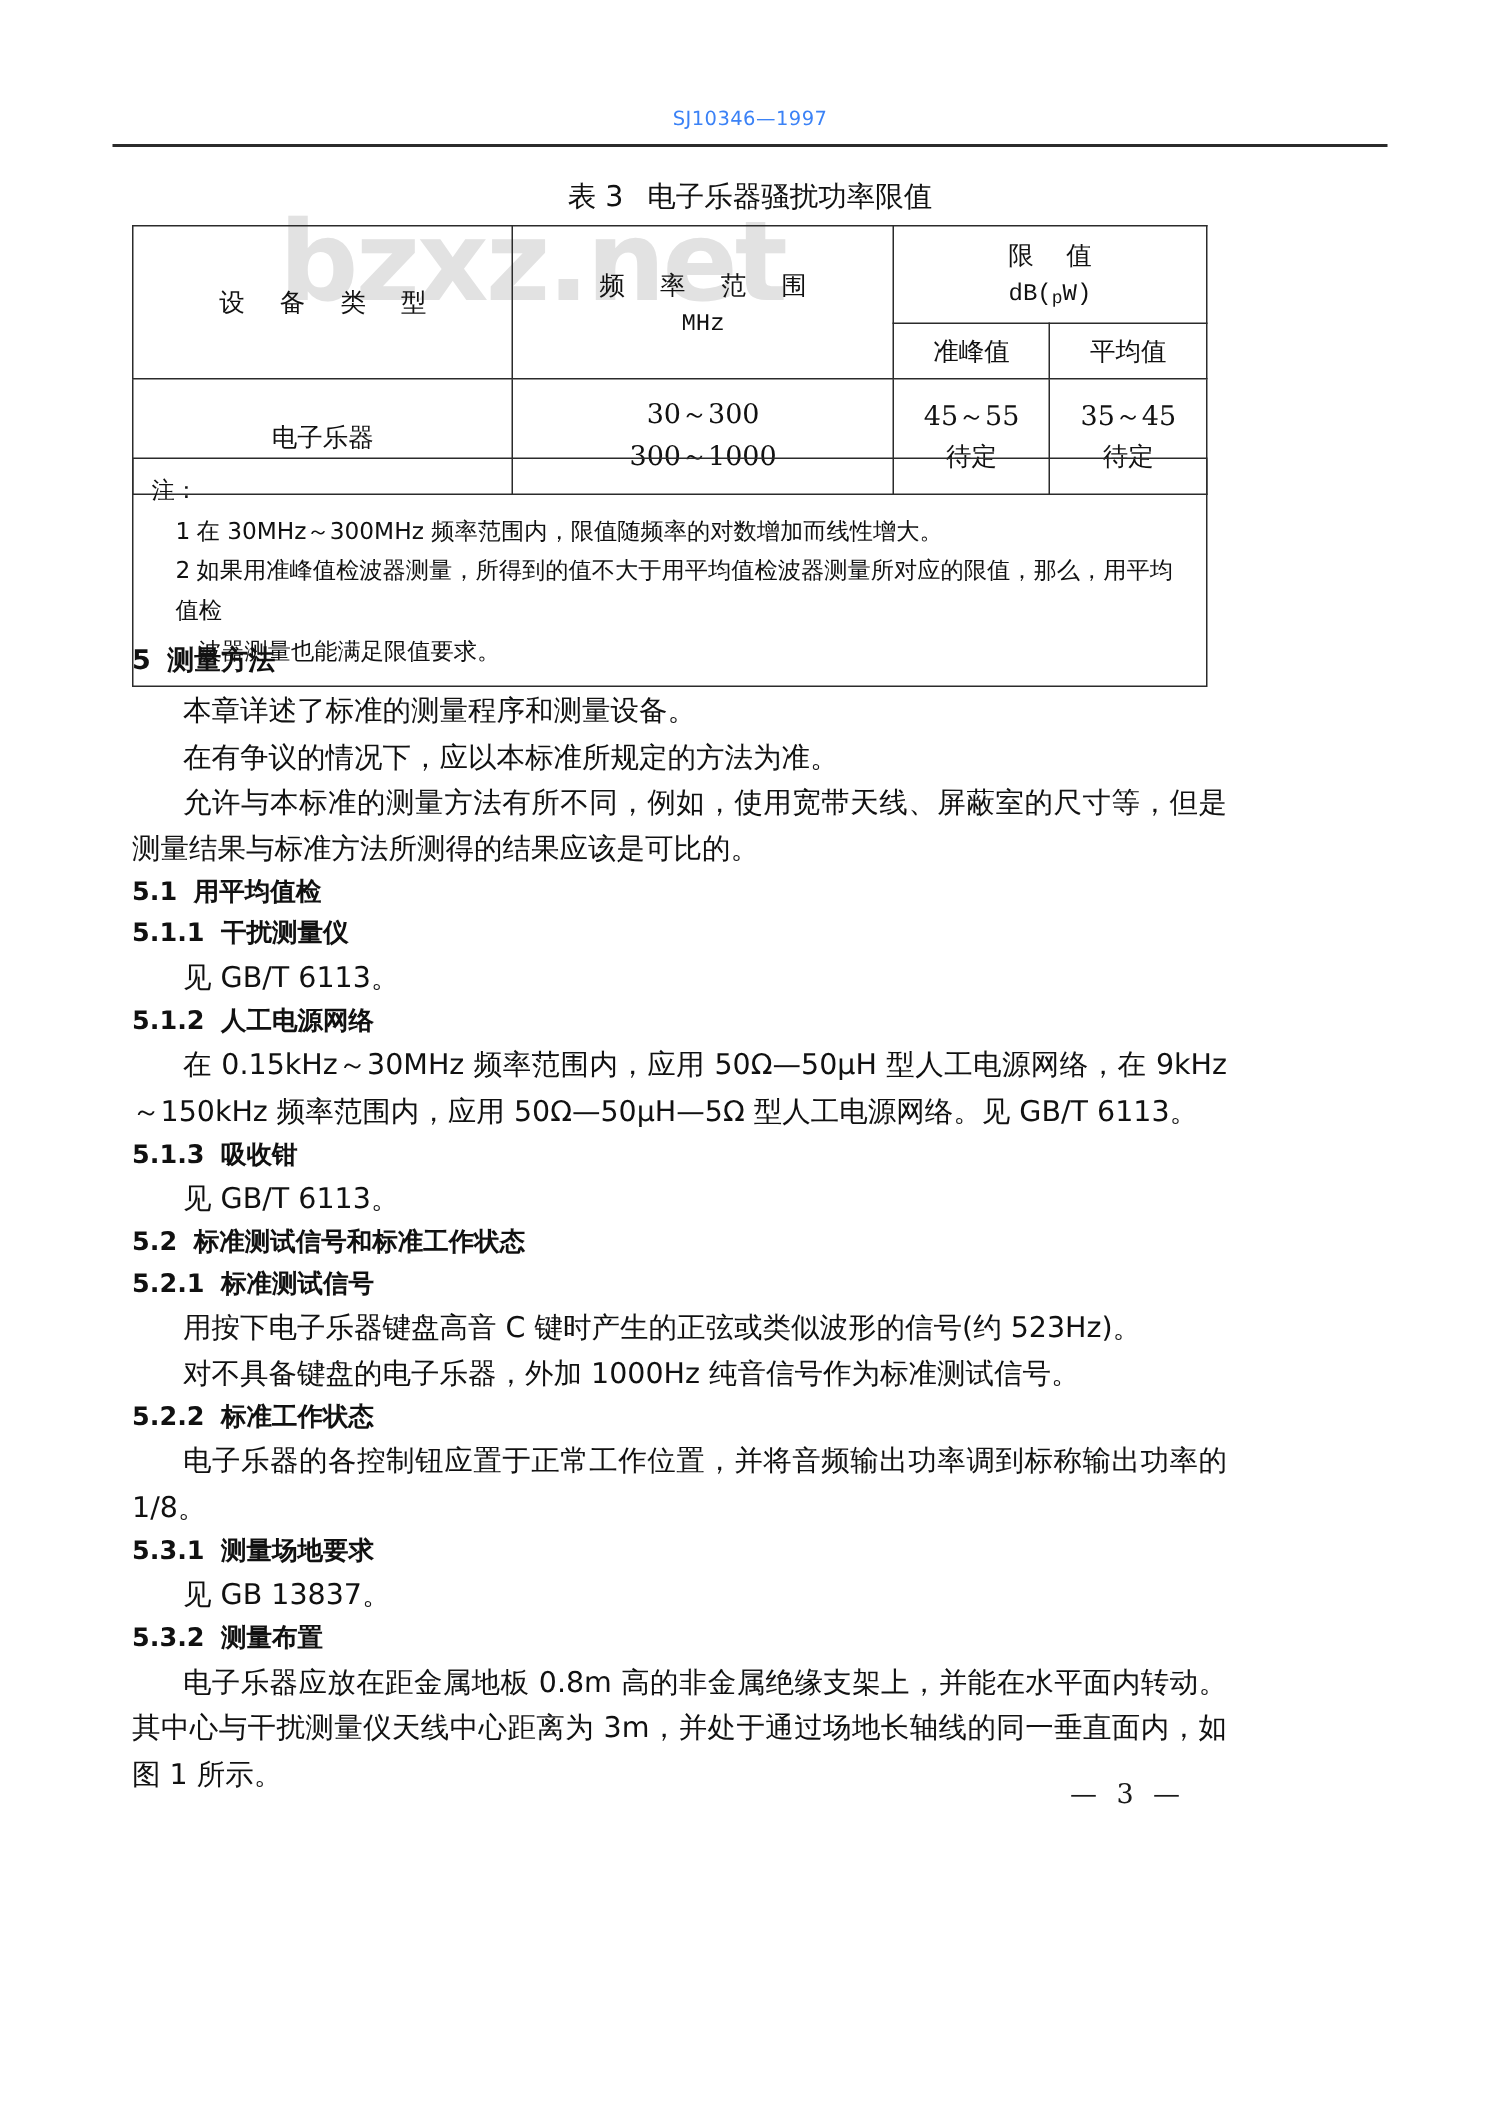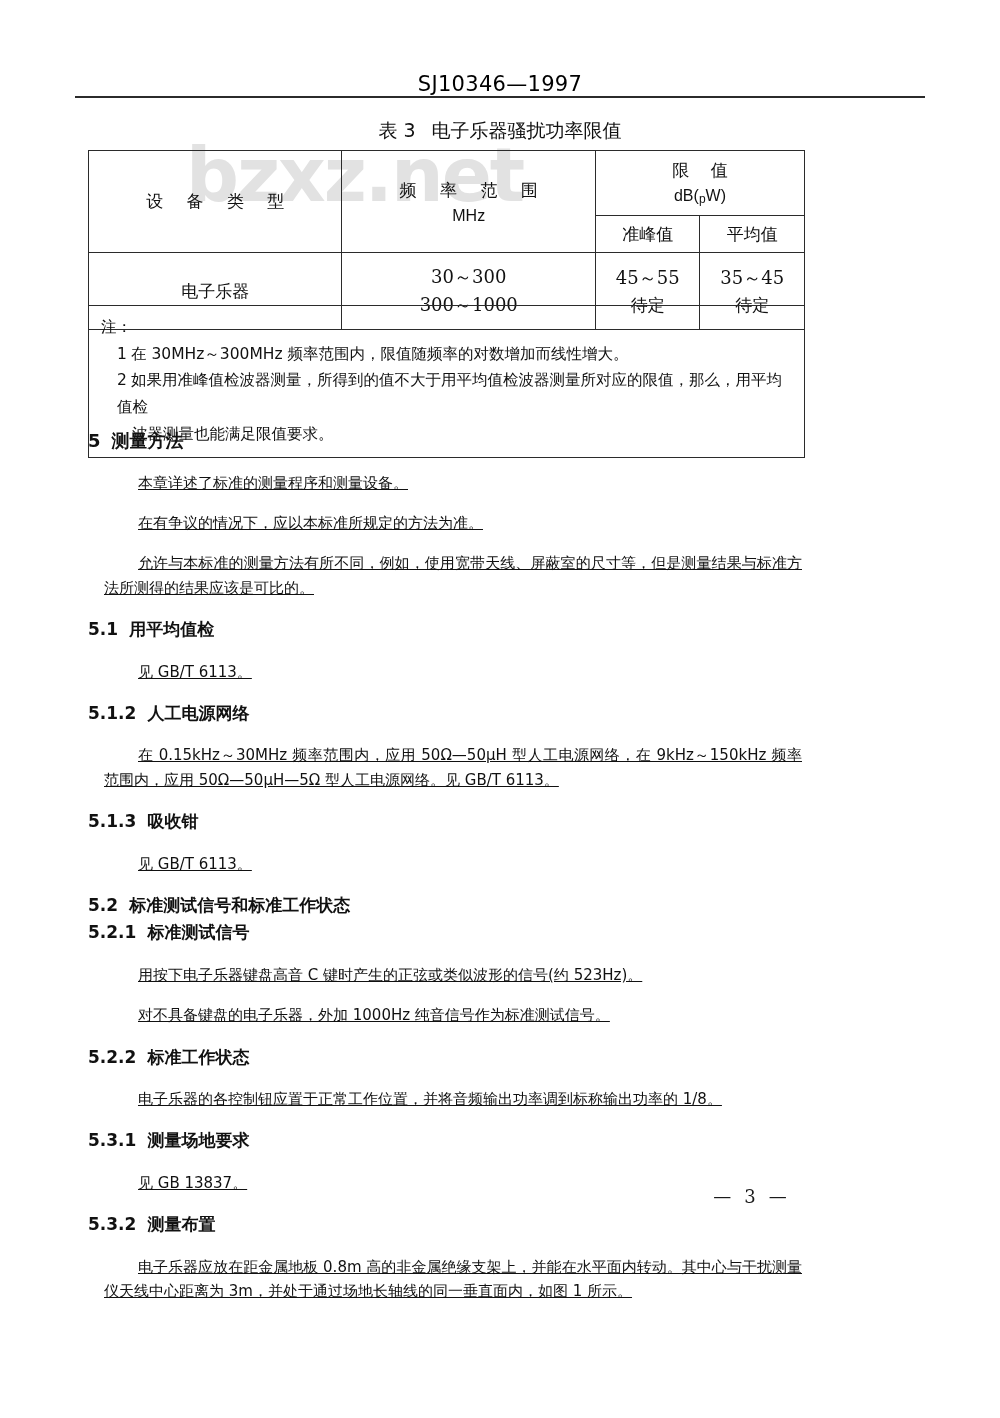--- a/index.html
+++ b/index.html
@@ -40,23 +40,23 @@
   }
 
   
   #page-header {
     position: absolute;
     left: 0;
     top: 72px;
     width: 1000px;
     text-align: center;
     font-family: "DejaVu Sans", "Liberation Sans", sans-serif;
-    font-size: 21px;
+    font-size: 13px;
     letter-spacing: 0.3px;
-    color: #000000;
+    color: #3b82f6;
     z-index: 3;
   }
   #header-rule {
     position: absolute;
     left: 75px;
     top: 96px;
     width: 850px;
     height: 2px;
     background: #2b2b2b;
     z-index: 3;
@@ -96,21 +96,21 @@
     background: transparent;
   }
   .cell-head-main { height: 64px; }
   .cell-spaced {
     font-family: "DejaVu Sans", "Liberation Sans", sans-serif;
     letter-spacing: 9px;
     text-indent: 9px;
     font-size: 17px;
   }
   .unit-line {
-    font-family: Liberation Sans, sans-serif;
+    font-family: Liberation Mono, monospace;
     font-size: 16px;
     letter-spacing: 0;
     text-indent: 0;
     margin-top: 5px;
   }
   .sub {
     font-size: 12px;
     vertical-align: -0.18em;
   }
   .cell-subhead { height: 36px; font-family: "DejaVu Sans", "Liberation Sans", sans-serif; font-size: 17px; }
@@ -162,26 +162,25 @@
   .h-sub {
     font-family: "DejaVu Sans", "Liberation Sans", sans-serif;
     font-size: 17px;
     font-weight: bold;
     margin: 0;
     line-height: 1.62;
   }
   .h-sub .num { display: inline-block; margin-right: 11px; }
   .para {
     font-family: "DejaVu Sans", "Liberation Sans", sans-serif;
-    font-size: 15px;
+    font-size: 19px;
     line-height: 1.62;
-    margin: 16px;
+    margin: 0;
     text-indent: 34px;
     text-align: justify;
-    text-decoration: underline;
   }
   .para.ref { text-indent: 34px; }
 
   
   #page-footer {
     position: absolute;
     left: 0;
     top: 1186px;
     width: 1000px;
     text-align: center;
@@ -254,20 +253,21 @@
   <div id="content">
 
     <div class="h-sec"><span class="num">5</span><span>测量方法</span></div>
 
     <p class="para">本章详述了标准的测量程序和测量设备。</p>
     <p class="para">在有争议的情况下，应以本标准所规定的方法为准。</p>
     <p class="para">允许与本标准的测量方法有所不同，例如，使用宽带天线、屏蔽室的尺寸等，但是测量结果与标准方法所测得的结果应该是可比的。</p>
 
     <div class="h-sub"><span class="num">5.1</span><span>用平均值检</span></div>
 
+    <div class="h-sub"><span class="num">5.1.1</span><span>干扰测量仪</span></div>
     <p class="para ref">见 GB/T 6113。</p>
 
     <div class="h-sub"><span class="num">5.1.2</span><span>人工电源网络</span></div>
     <p class="para">在 0.15kHz～30MHz 频率范围内，应用 50Ω—50μH 型人工电源网络，在 9kHz～150kHz 频率范围内，应用 50Ω—50μH—5Ω 型人工电源网络。见 GB/T 6113。</p>
 
     <div class="h-sub"><span class="num">5.1.3</span><span>吸收钳</span></div>
     <p class="para ref">见 GB/T 6113。</p>
 
     <div class="h-sub"><span class="num">5.2</span><span>标准测试信号和标准工作状态</span></div>
 

